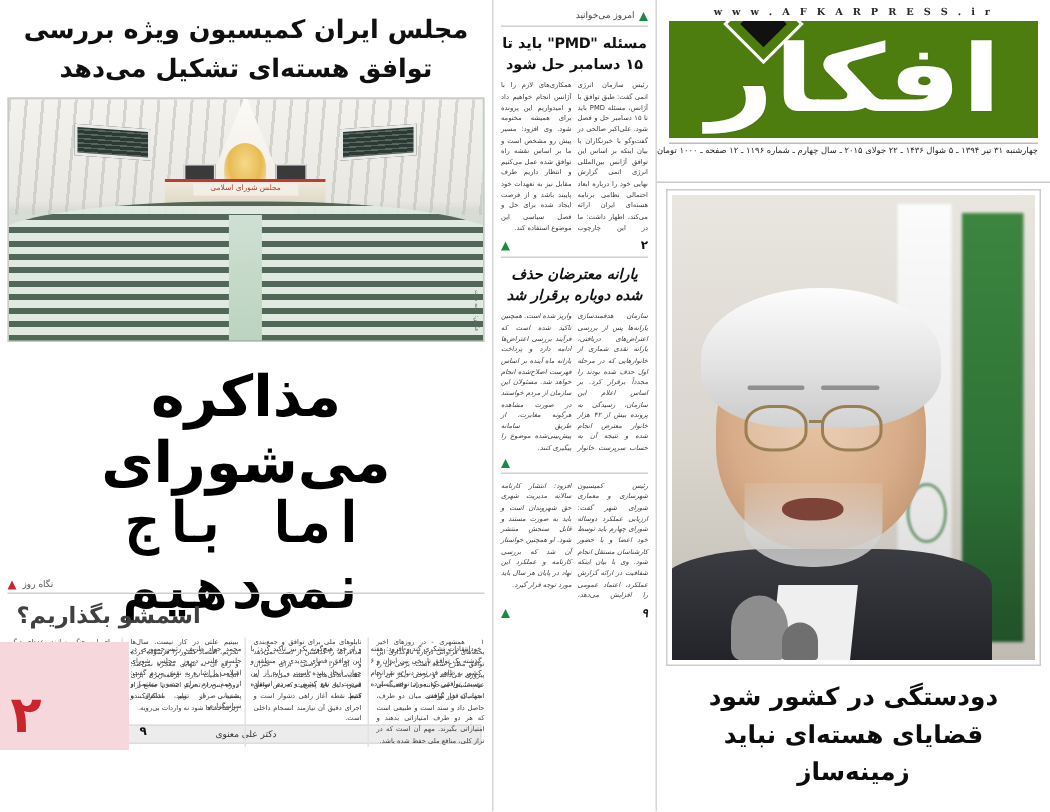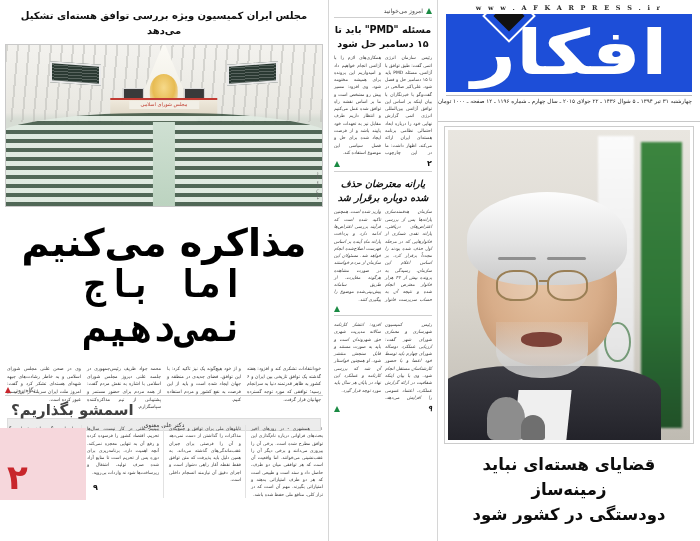--- a/index.html
+++ b/index.html
@@ -18,21 +18,21 @@
   .masthead{
     position:absolute; right:0; top:0; width:262px; height:122px;
     background:#ffffff; padding:2px 6px 0 6px;
   }
   .site-url{
     text-align:center; font-size:6.5px; letter-spacing:2.2px;
     color:#2a2a2a; direction:ltr; font-family:"DejaVu Serif","Liberation Serif",serif;
     padding:2px 0 2px 0; font-weight:bold;
   }
   .logo-band{
-    position:relative; height:78px; background:#1d4ed8; margin:0 2px;
+    position:relative; height:78px; background:#4d7c0f; margin:0 2px;
     display:flex; align-items:center; justify-content:center;
     overflow:hidden;
   }
   .logo-word{
     color:#ffffff; font-size:62px; font-weight:bold; line-height:.95;
     letter-spacing:-2px; transform:scaleX(1.25); white-space:nowrap;
     text-shadow:0 0 1px rgba(0,0,0,.15);
   }
   .logo-diamond{
     position:absolute; left:52px; top:-9px; width:22px; height:22px;
@@ -165,21 +165,21 @@
     margin-top:3px;
   }
   .pagenum{ font-size:8px; font-weight:bold; color:#111; }
 
   
   .left-block{
     position:absolute; right:372px; top:0; left:0; height:541px; background:#fff;
     padding:4px 5px 0 5px;
   }
   .lead-kicker{
-    text-align:center; font-size:10px; font-weight:bold; color:#101010;
+    text-align:center; font-size:17px; font-weight:bold; color:#101010;
     line-height:1.5; padding:4px 2px 6px 2px; letter-spacing:-.2px;
   }
   .lead-photo{
     position:relative; width:100%; height:163px; border:1px solid #c9c9c9;
     overflow:hidden; background:#cfe3d4;
   }
   .parl-wall{
     position:absolute; inset:0;
     background:linear-gradient(180deg,#f3f2ee 0%,#e8e7e1 42%,#d7dcd4 46%,#cfe0d2 100%);
   }
@@ -323,22 +323,22 @@
         <div class="pr-brow r"></div>
         <div class="pr-glass-l"></div>
         <div class="pr-glass-r"></div>
         <div class="pr-bridge"></div>
         <div class="pr-mouth"></div>
         <div class="pr-mic"></div>
         <div class="pr-mic2"></div>
       </div>
     </div>
     <div class="photo-caption">
+      <div>دودستگی در کشور شود</div>
       <div>قضایای هسته‌ای نباید زمینه‌ساز</div>
-      <div>دودستگی در کشور شود</div>
     </div>
   </div>
 
   <div class="mid-col">
 
     <div class="today-read">
       <span class="tri-icon"></span>
       <span>امروز می‌خوانید</span>
     </div>
 
@@ -385,21 +385,21 @@
         <i></i>
       </div>
       <div class="parl-podium"></div>
       <div class="parl-banner">مجلس شورای اسلامی</div>
       <div class="parl-seats"></div>
       <div class="parl-aisle"></div>
       <div class="parl-credit">عکس: خانه ملت</div>
     </div>
 
     <div class="main-headline">
-      <span class="l1">مذاکره می‌کنیم</span>
+      <span class="l1">مذاکره می‌شورای</span>
       <span class="l2">اما باج نمی‌دهیم</span>
     </div>
 
     <div class="lead-body">
       <div class="c">خودانتقادات تشکری کند و افزود: هفته گذشته یک توافق تاریخی بین ایران و ۶ کشور به ظاهر قدرتمند دنیا به سرانجام رسید؛ توافقی که مورد توجه گسترده جهانیان قرار گرفت.</div>
       <div class="c">و از خود هیچ‌گونه یک نیز تاکید کرد: با این توافق، فضای جدیدی در منطقه و جهان ایجاد شده است و باید از این فرصت به نفع کشور و مردم استفاده کنیم.</div>
       <div class="c">محمد جواد ظریف رئیس‌جمهوری در جلسه علنی دیروز مجلس شورای اسلامی با اشاره به نقش مردم گفت: از همه مردم برای حضور مستمر و پشتیبانی از تیم مذاکره‌کننده سپاسگزارم.</div>
       <div class="c">وی در صحن علنی مجلس شورای اسلامی و به خاطر رشادت‌های جبهه شهدای هسته‌ای تشکر کرد و گفت: امروز ملت ایران سربلند از این مسیر عبور کرده است.</div>
     </div>
 

